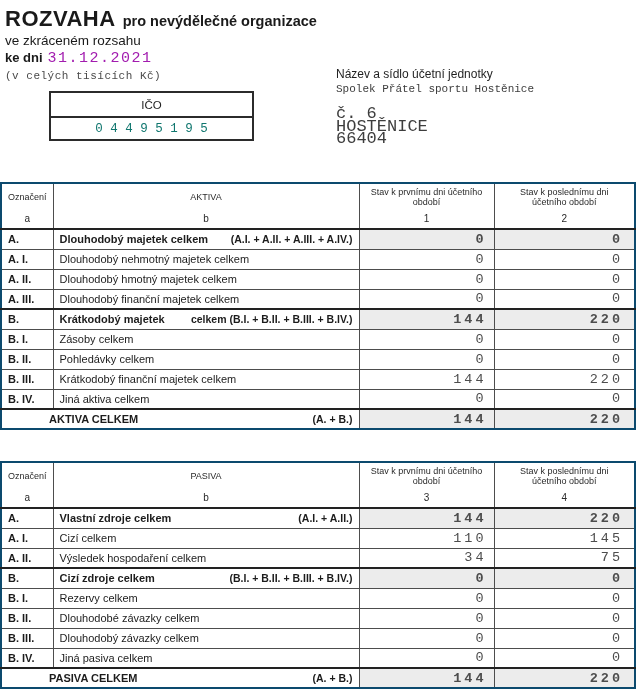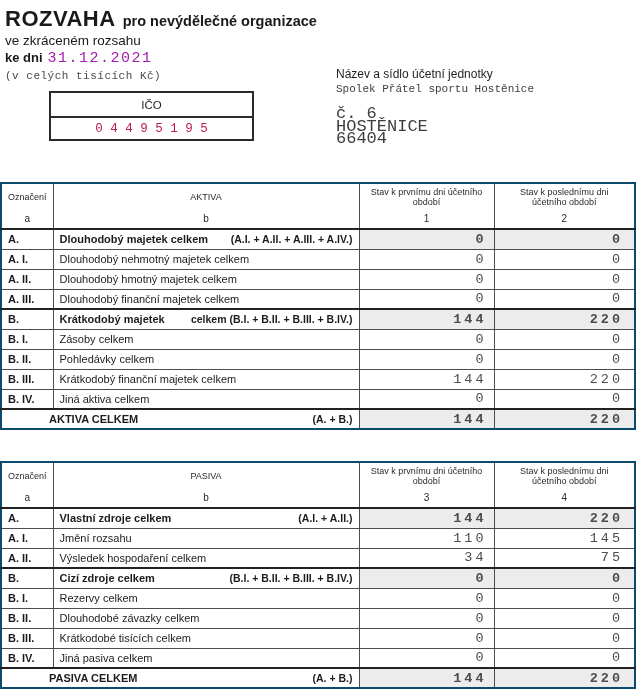--- a/index.html
+++ b/index.html
@@ -25,21 +25,21 @@
     position:absolute; left:5px; top:91px; width:205px; height:50px;
     border:2px solid #2b2b2b; background:#fff;margin-left:44px;
   }
   .ico-label {
     height:25px; border-bottom:2px solid #2b2b2b;
     display:flex; align-items:center; justify-content:center;
     font-size:11.5px; color:#222;
   }
   .ico-value {
     height:21px; display:flex; align-items:center; justify-content:center;
-    font-size:12.5px; color:#be185d;
+    font-size:12.5px; color:#0f766e;
   }
 
   
   .entity-block { position:absolute; left:336px; top:67px; }
   .entity-label { font-size:12px; font-weight:normal; color:#1f1f1f; }
   .entity-name  { font-size:11px; color:#3d3d3d; margin-top:2px; }
   .entity-addr  { margin-top:13px; }
   .entity-addr div { font-size:17px; color:#3d3d3d; line-height:12.5px; }
 
   
@@ -265,21 +265,21 @@
           <div class="bflex">
             <span>Vlastní zdroje celkem</span>
             <span class="formula">(A.I. + A.II.)</span>
           </div>
         </td>
         <td class="val v1">144</td>
         <td class="val v2">220</td>
       </tr>
       <tr class="">
         <td class="cell-a">A. I.</td>
-        <td class="cell-b">Jmění rozsahu</td>
+        <td class="cell-b">Cizí celkem</td>
         <td class="val v1">110</td>
         <td class="val v2">145</td>
       </tr>
       <tr class="">
         <td class="cell-a">A. II.</td>
         <td class="cell-b">Výsledek hospodaření celkem</td>
         <td class="val v1">34</td>
         <td class="val v2">75</td>
       </tr>
       <tr class="bold gray thick">
@@ -300,21 +300,21 @@
         <td class="val v2">0</td>
       </tr>
       <tr class="">
         <td class="cell-a">B. II.</td>
         <td class="cell-b">Dlouhodobé závazky celkem</td>
         <td class="val v1">0</td>
         <td class="val v2">0</td>
       </tr>
       <tr class="">
         <td class="cell-a">B. III.</td>
-        <td class="cell-b">Krátkodobé tisících celkem</td>
+        <td class="cell-b">Dlouhodobý závazky celkem</td>
         <td class="val v1">0</td>
         <td class="val v2">0</td>
       </tr>
       <tr class="">
         <td class="cell-a">B. IV.</td>
         <td class="cell-b">Jiná pasiva celkem</td>
         <td class="val v1">0</td>
         <td class="val v2">0</td>
       </tr>
       <tr class="bold gray thick">

